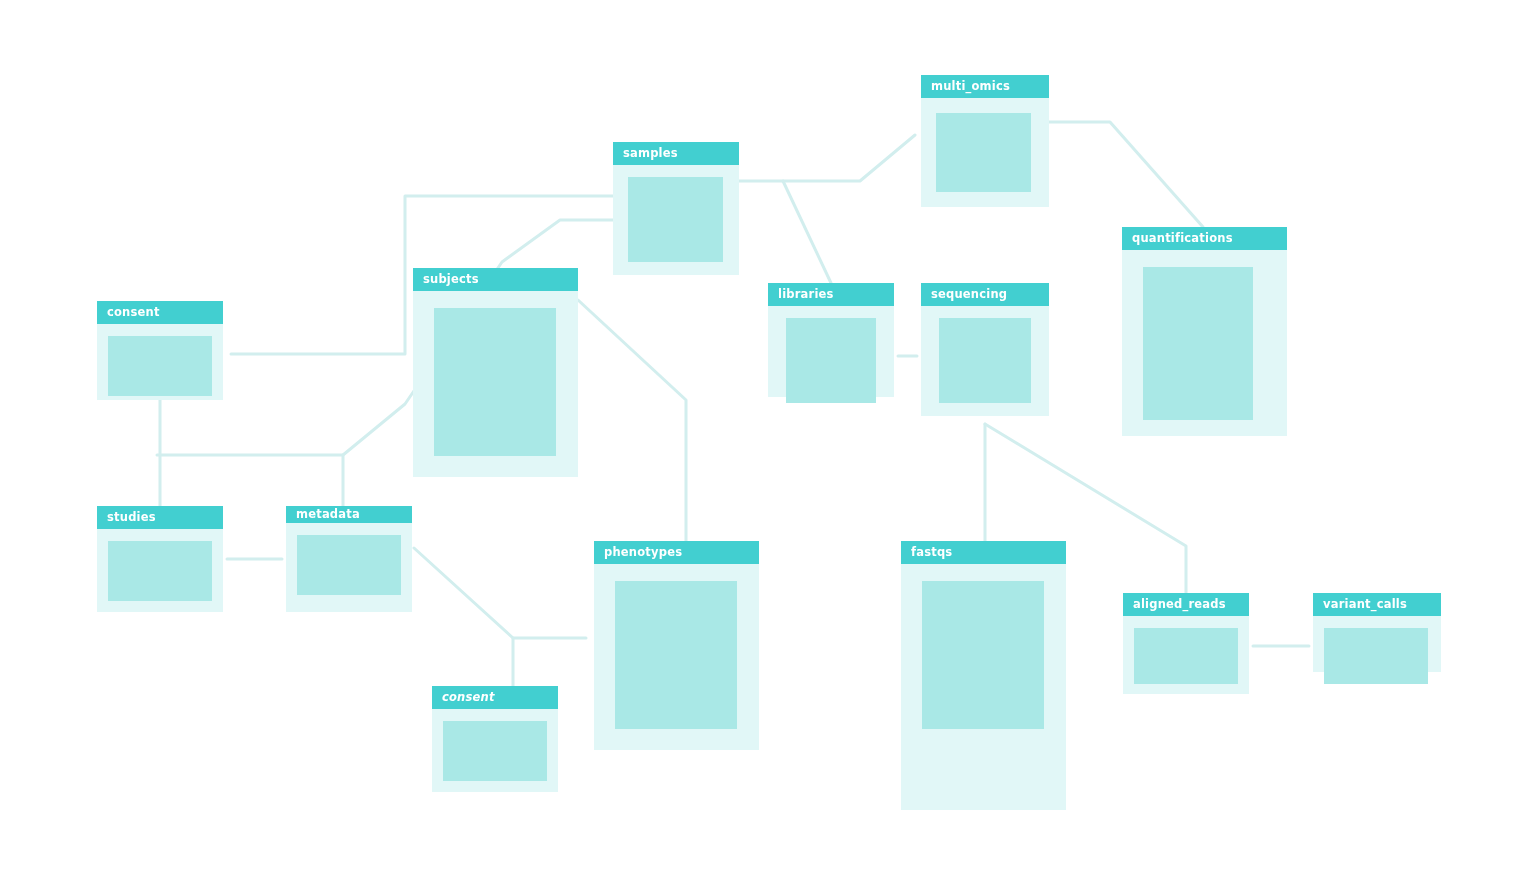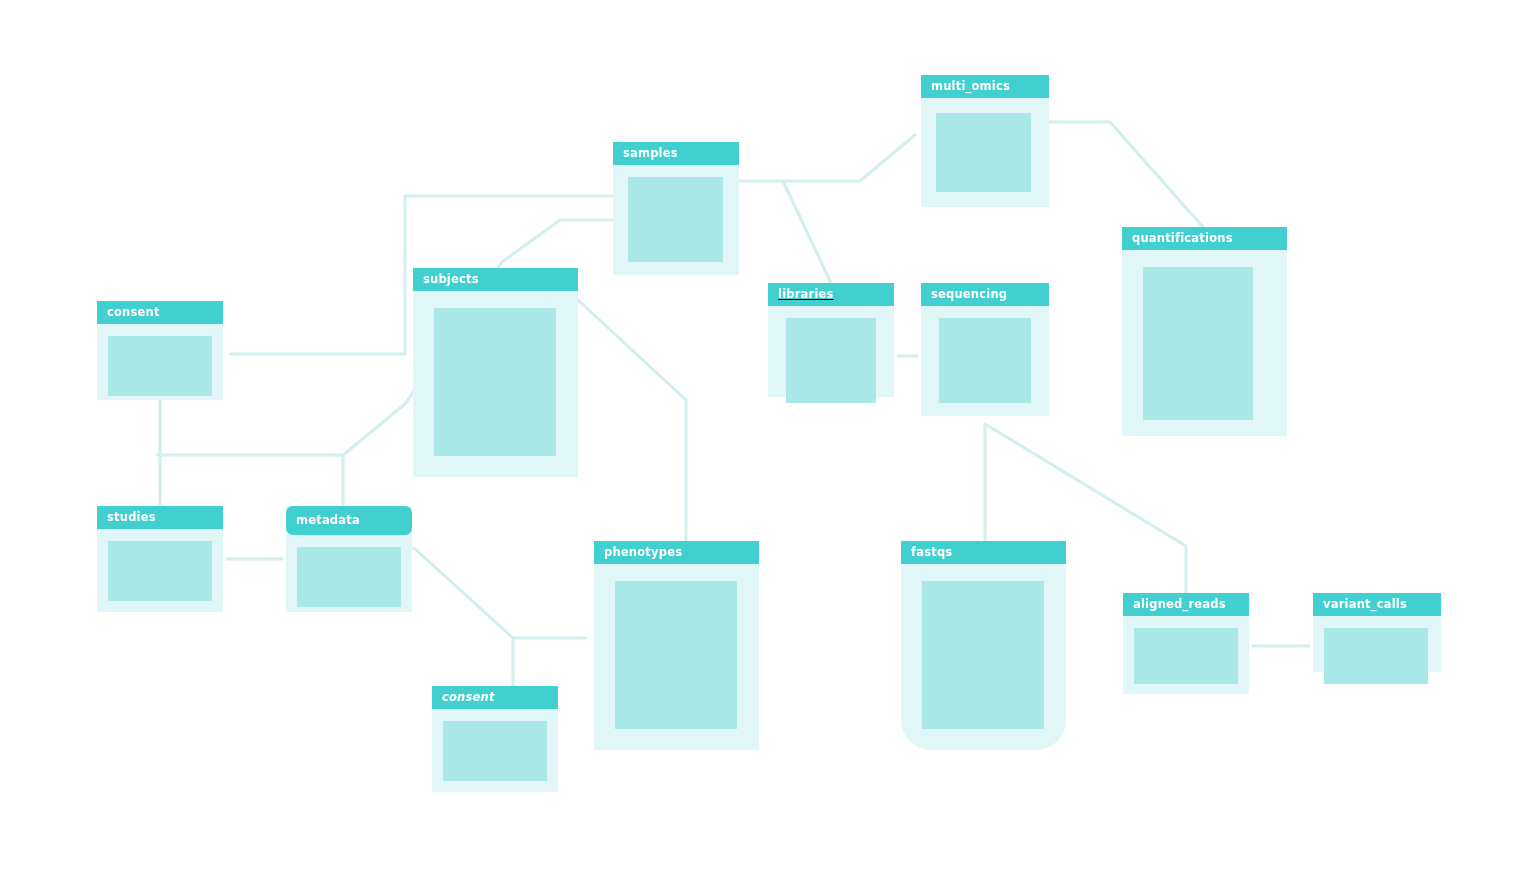--- a/index.html
+++ b/index.html
@@ -111,21 +111,21 @@
         </div>
       </div>
       <div class="node" style="left: 413px; top: 268px; width: 165px; height: 209px; background: rgb(225, 247, 247);">
         <div class="node-header" style="height: 23px; background: rgb(66, 207, 208); color: rgb(255, 255, 255);">
           <span>subjects</span>
         </div>
         <div class="node-body" style="height: 186px;">
           <div class="node-inner" style="left: 21px; top: 17px; width: 122px; height: 148px; background: rgb(169, 232, 230);"></div>
         </div>
       </div>
-      <div class="node" style="left: 768px; top: 283px; width: 126px; height: 114px; background: rgb(225, 247, 247); text-decoration: underline;">
+      <div class="node" style="left: 768px; top: 283px; width: 126px; height: 114px; background: rgb(225, 247, 247);">
         <div class="node-header" style="height: 23px; background: rgb(66, 207, 208); color: rgb(255, 255, 255);">
           <span>libraries</span>
         </div>
         <div class="node-body" style="height: 110px;">
           <div class="node-inner" style="left: 18px; top: 12px; width: 90px; height: 85px; background: rgb(169, 232, 230);"></div>
         </div>
       </div>
       <div class="node" style="left: 921px; top: 283px; width: 128px; height: 133px; background: rgb(225, 247, 247);">
         <div class="node-header" style="height: 23px; background: rgb(66, 207, 208); color: rgb(255, 255, 255);">
           <span>sequencing</span>
@@ -136,36 +136,36 @@
       </div>
       <div class="node" style="left: 97px; top: 506px; width: 126px; height: 106px; background: rgb(225, 247, 247);">
         <div class="node-header" style="height: 23px; background: rgb(66, 207, 208); color: rgb(255, 255, 255);">
           <span>studies</span>
         </div>
         <div class="node-body" style="height: 83px;">
           <div class="node-inner" style="left: 11px; top: 12px; width: 104px; height: 60px; background: rgb(169, 232, 230);"></div>
         </div>
       </div>
       <div class="node" style="left: 286px; top: 506px; width: 126px; height: 106px; background: rgb(225, 247, 247);">
-        <div class="node-header" style="height: 29px; background: rgb(66, 207, 208); color: rgb(255, 255, 255); border-radius: 7px;">
+        <div class="node-header" style="height: 17px; background: rgb(66, 207, 208); color: rgb(255, 255, 255);">
           <span>metadata</span>
         </div>
         <div class="node-body" style="height: 83px;">
           <div class="node-inner" style="left: 11px; top: 12px; width: 104px; height: 60px; background: rgb(169, 232, 230);"></div>
         </div>
       </div>
       <div class="node" style="left: 594px; top: 541px; width: 165px; height: 209px; background: rgb(225, 247, 247);">
         <div class="node-header" style="height: 23px; background: rgb(66, 207, 208); color: rgb(255, 255, 255);">
           <span>phenotypes</span>
         </div>
         <div class="node-body" style="height: 186px;">
           <div class="node-inner" style="left: 21px; top: 17px; width: 122px; height: 148px; background: rgb(169, 232, 230);"></div>
         </div>
       </div>
-      <div class="node" style="left: 901px; top: 541px; width: 165px; height: 209px; background: rgb(225, 247, 247); border-radius: 30px;">
+      <div class="node" style="left: 901px; top: 541px; width: 165px; height: 269px; background: rgb(225, 247, 247);">
         <div class="node-header" style="height: 23px; background: rgb(66, 207, 208); color: rgb(255, 255, 255);">
           <span>fastqs</span>
         </div>
         <div class="node-body" style="height: 186px;">
           <div class="node-inner" style="left: 21px; top: 17px; width: 122px; height: 148px; background: rgb(169, 232, 230);"></div>
         </div>
       </div>
       <div class="node" style="left: 1123px; top: 593px; width: 126px; height: 101px; background: rgb(225, 247, 247);">
         <div class="node-header" style="height: 23px; background: rgb(66, 207, 208); color: rgb(255, 255, 255);">
           <span>aligned_reads</span>

